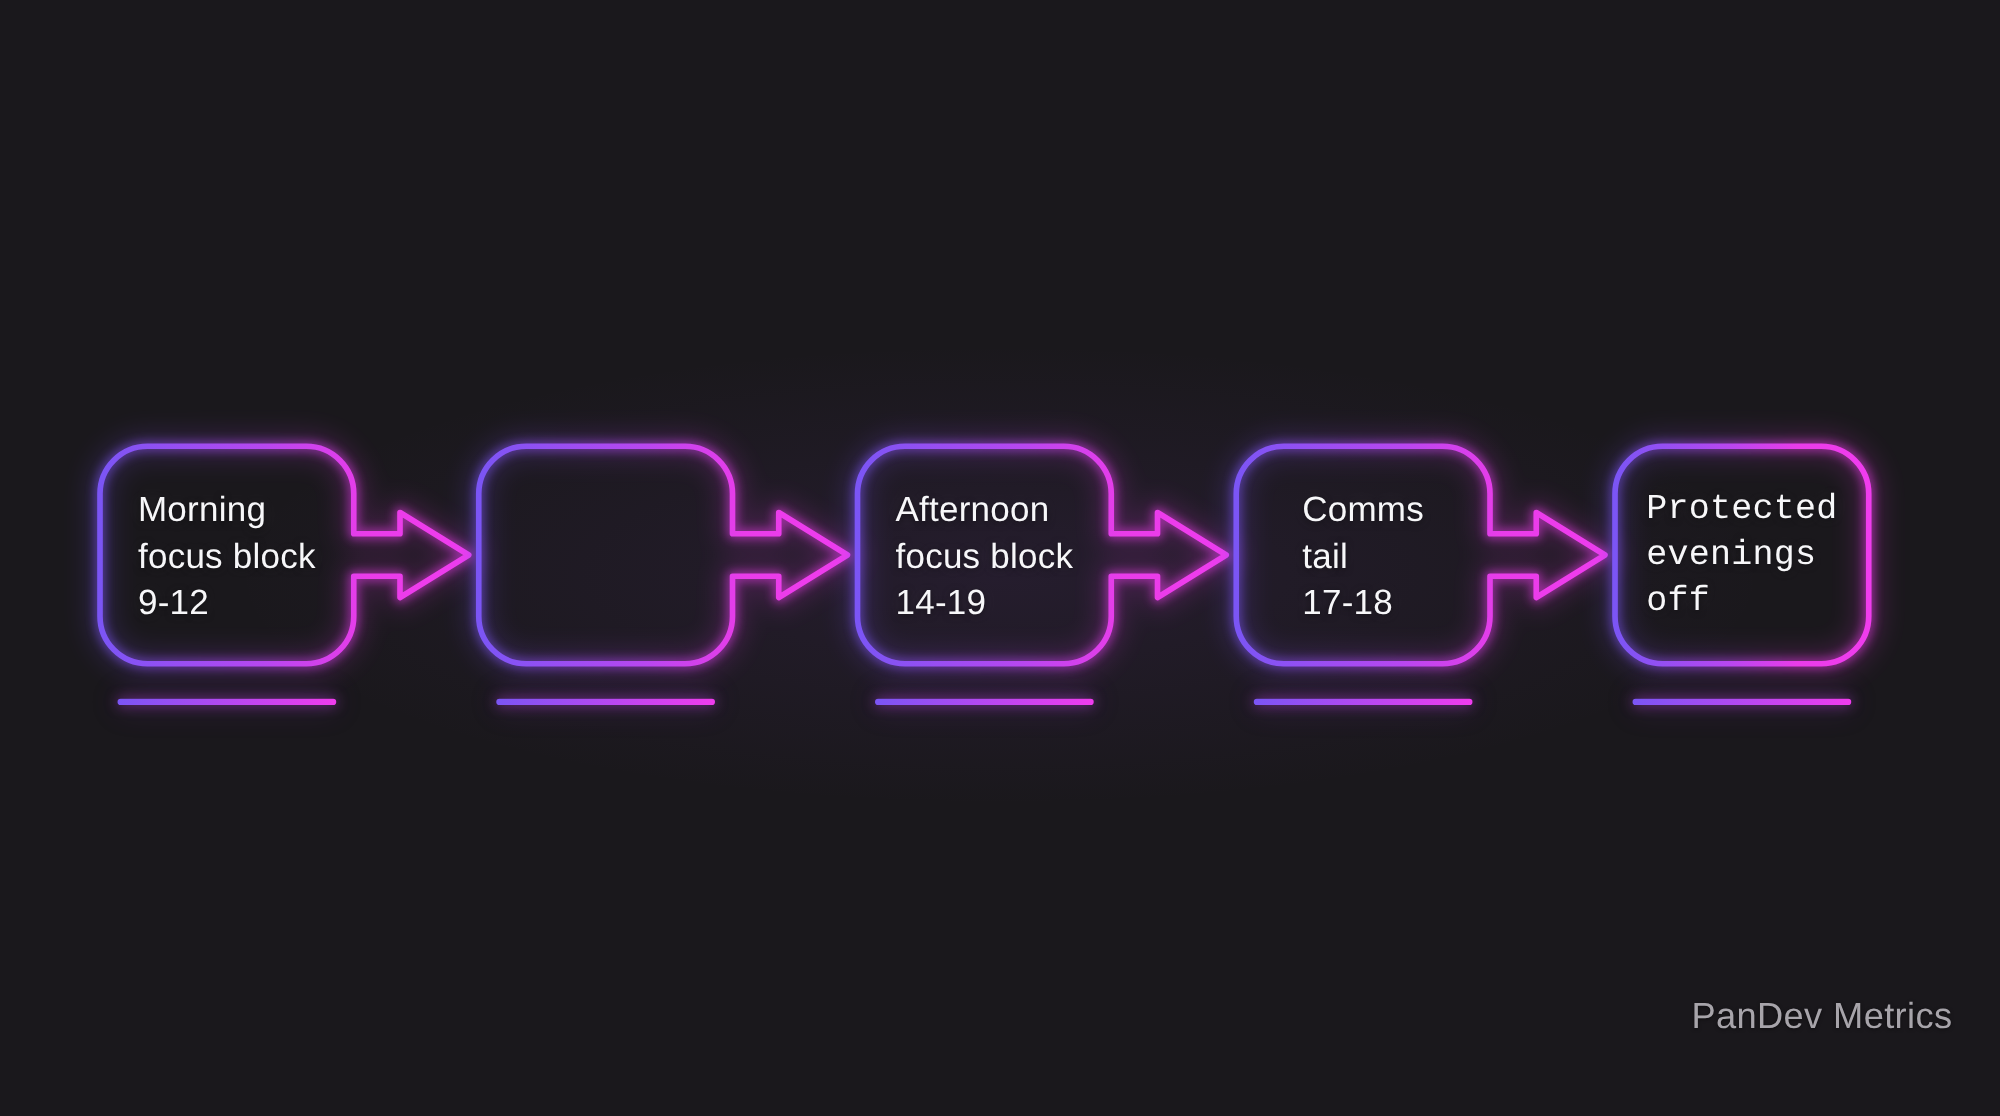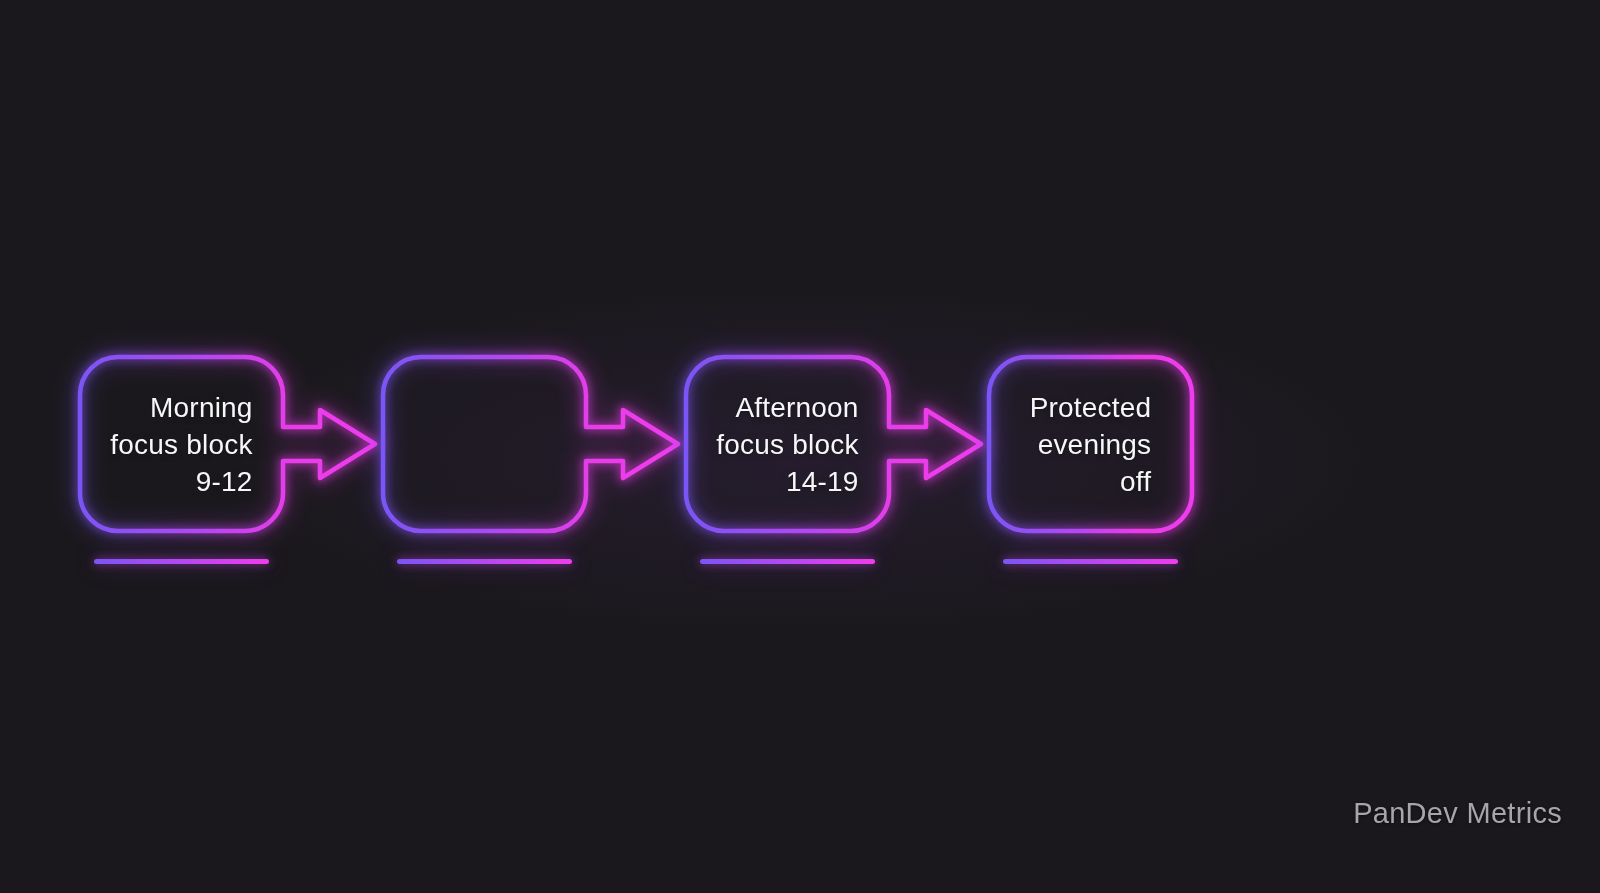--- a/index.html
+++ b/index.html
@@ -32,20 +32,21 @@
     align-items: flex-start;
   }
   .step {
     position: relative;
     width: 303px;
     height: 230px;
     flex: none;
   }
   .step.last {
     width: 210px;
+    font-family: Liberation Mono, monospace;
   }
   .step svg {
     position: absolute;
     left: 0;
     top: 0;
     overflow: visible;
     display: block;
   }
   .tube {
     fill: none;
@@ -58,21 +59,21 @@
   .tube.core   { stroke-width: 4.5px; }
   .step-label {
     position: absolute;
     left: 2px;
     top: 2px;
     width: 203px;
     height: 174px;
     display: flex;
     align-items: center;
     justify-content: center;
-    text-align: right;
+    text-align: left;
     white-space: pre-line;
     color: var(--text, #f7f7f9);
     font-size: 28px;
     line-height: 37px;
     letter-spacing: 0.2px;
     text-shadow: 0 1px 6px rgba(0,0,0,0.55), 0 0 16px rgba(255,255,255,0.12);
   }
   .step-underline {
     position: absolute;
     left: 16px;
@@ -144,20 +145,31 @@
         <path class="tube halo" filter="url(#glowBig)" d="M 205,72 L 242,72 L 242,55 L 297,89 L 242,123 L 242,106 L 205,106 L 205,138 A 38,38 0 0 1 167,176 L 40,176 A 38,38 0 0 1 2,138 L 2,40 A 38,38 0 0 1 40,2 L 167,2 A 38,38 0 0 1 205,40 Z"></path>
         <path class="tube bloom" filter="url(#glowSmall)" d="M 205,72 L 242,72 L 242,55 L 297,89 L 242,123 L 242,106 L 205,106 L 205,138 A 38,38 0 0 1 167,176 L 40,176 A 38,38 0 0 1 2,138 L 2,40 A 38,38 0 0 1 40,2 L 167,2 A 38,38 0 0 1 205,40 Z"></path>
         <path class="tube core" d="M 205,72 L 242,72 L 242,55 L 297,89 L 242,123 L 242,106 L 205,106 L 205,138 A 38,38 0 0 1 167,176 L 40,176 A 38,38 0 0 1 2,138 L 2,40 A 38,38 0 0 1 40,2 L 167,2 A 38,38 0 0 1 205,40 Z"></path>
       </svg>
       <div class="step-label">Afternoon
 focus block
 14-19</div>
       <div class="step-underline"></div>
     </div>
 
+    <div class="step">
+      <svg width="303" height="180" viewBox="0 0 303 180">
+        <path class="tube halo" filter="url(#glowBig)" d="M 205,72 L 242,72 L 242,55 L 297,89 L 242,123 L 242,106 L 205,106 L 205,138 A 38,38 0 0 1 167,176 L 40,176 A 38,38 0 0 1 2,138 L 2,40 A 38,38 0 0 1 40,2 L 167,2 A 38,38 0 0 1 205,40 Z"></path>
+        <path class="tube bloom" filter="url(#glowSmall)" d="M 205,72 L 242,72 L 242,55 L 297,89 L 242,123 L 242,106 L 205,106 L 205,138 A 38,38 0 0 1 167,176 L 40,176 A 38,38 0 0 1 2,138 L 2,40 A 38,38 0 0 1 40,2 L 167,2 A 38,38 0 0 1 205,40 Z"></path>
+        <path class="tube core" d="M 205,72 L 242,72 L 242,55 L 297,89 L 242,123 L 242,106 L 205,106 L 205,138 A 38,38 0 0 1 167,176 L 40,176 A 38,38 0 0 1 2,138 L 2,40 A 38,38 0 0 1 40,2 L 167,2 A 38,38 0 0 1 205,40 Z"></path>
+      </svg>
+      <div class="step-label">Comms
+tail
+17-18</div>
+      <div class="step-underline"></div>
+    </div>
 
     <div class="step last">
       <svg width="210" height="180" viewBox="0 0 210 180">
         <path class="tube halo" filter="url(#glowBig)" d="M 205,40 L 205,138 A 38,38 0 0 1 167,176 L 40,176 A 38,38 0 0 1 2,138 L 2,40 A 38,38 0 0 1 40,2 L 167,2 A 38,38 0 0 1 205,40 Z"></path>
         <path class="tube bloom" filter="url(#glowSmall)" d="M 205,40 L 205,138 A 38,38 0 0 1 167,176 L 40,176 A 38,38 0 0 1 2,138 L 2,40 A 38,38 0 0 1 40,2 L 167,2 A 38,38 0 0 1 205,40 Z"></path>
         <path class="tube core" d="M 205,40 L 205,138 A 38,38 0 0 1 167,176 L 40,176 A 38,38 0 0 1 2,138 L 2,40 A 38,38 0 0 1 40,2 L 167,2 A 38,38 0 0 1 205,40 Z"></path>
       </svg>
       <div class="step-label">Protected
 evenings
 off</div>

